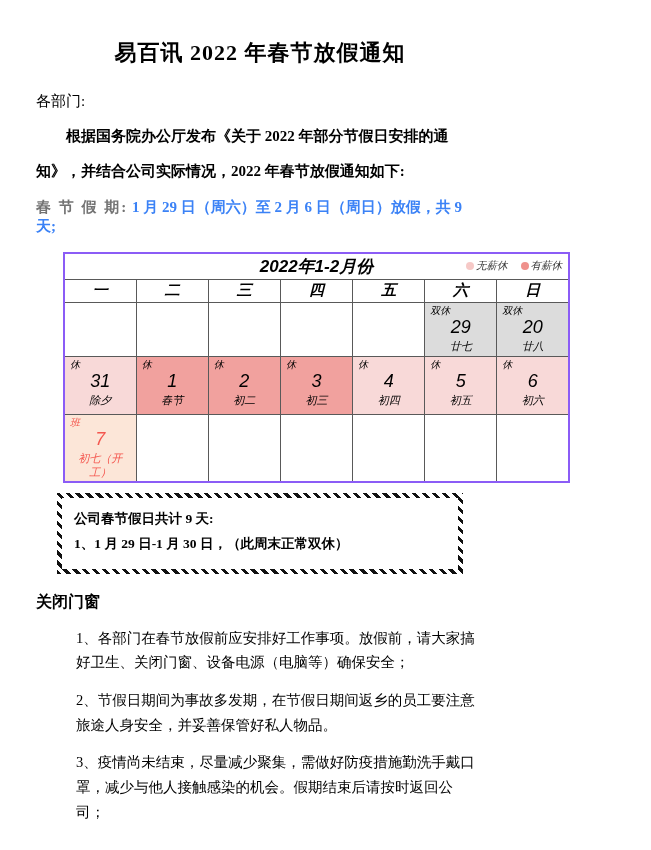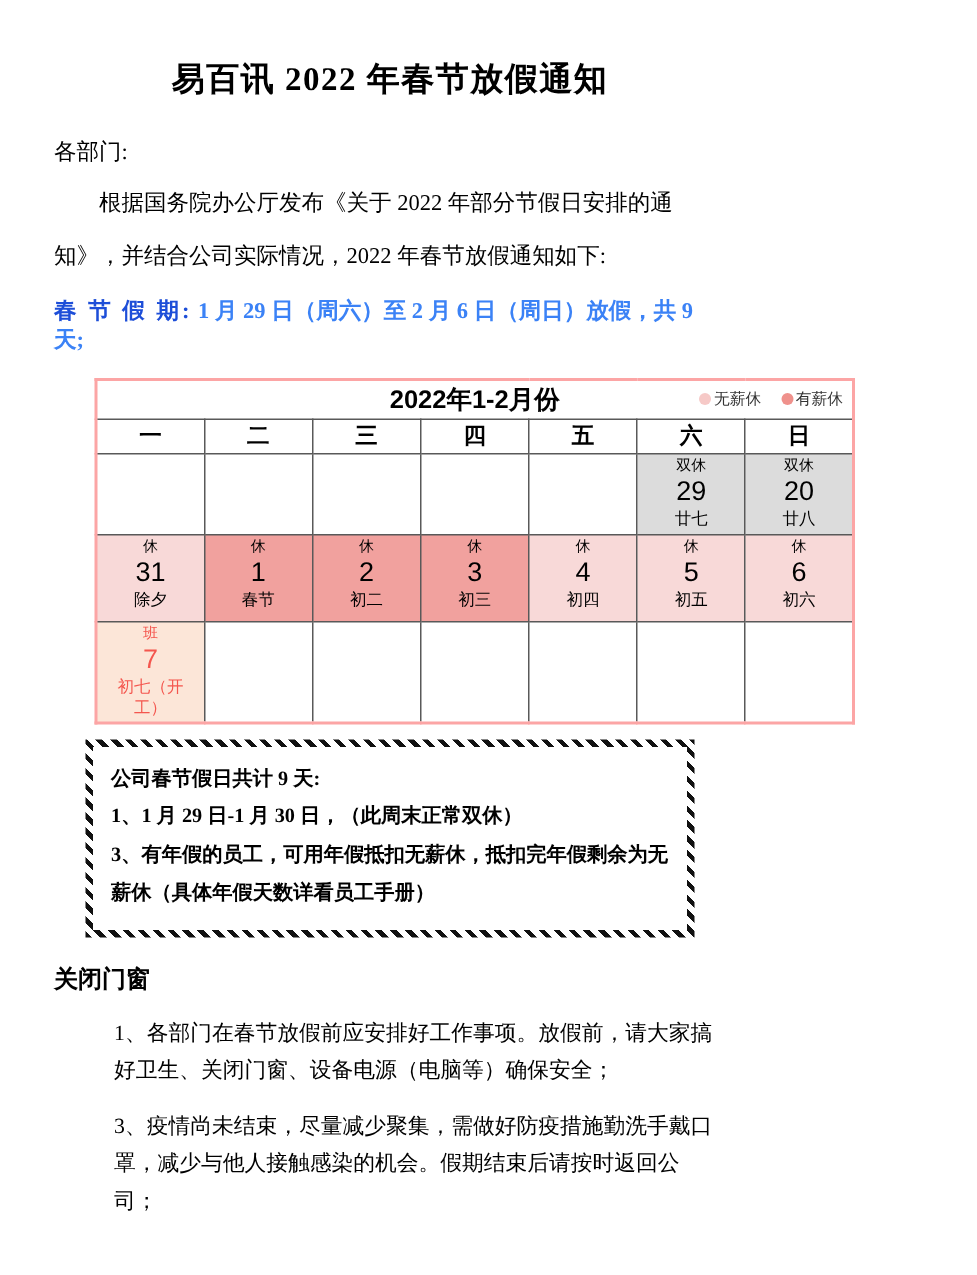--- a/index.html
+++ b/index.html
@@ -23,44 +23,46 @@
   .salutation {
     margin: 24px 36px 0 36px;
     font-size: 15px;
   }
 
   .intro {
     margin: 8px 36px 0 36px;
     font-size: 15px;
     text-indent: 2em;
     line-height: 2.3;
+    font-weight: bold;
   }
 
   .holiday-line1 {
     margin: 10px 36px 0 36px;
     font-size: 15px;
     font-weight: bold;
   }
-  .holiday-line1 .label { color: #1d4ed8; letter-spacing: 2px; }
+  .holiday-line1 .label { color: #737373; letter-spacing: 2px; }
   .holiday-line1 .dates { color: #3b82f6; }
   .holiday-line2 {
     margin: 16px 36px 0 148px;
     font-size: 15px;
     font-weight: bold;
     color: #fe0000;
   }
 
   
   table.calendar {
     border-collapse: collapse;
     margin: 16px 0 0 63px;
     width: 507px;
     table-layout: fixed;
-    border: 2px solid #fca5a5;
+    border: 2px solid #8b5cf6;
     font-family: "Liberation Sans", "DejaVu Sans", sans-serif;
+    font-style: italic;
   }
   table.calendar td, table.calendar th { border: 1px solid #595959; }
   .cal-title-row td { height: 26px; border-bottom: 1.5px solid #333; }
   .cal-title-wrap { position: relative; width: 100%; }
   .cal-title {
     text-align: center;
     font-size: 17px;
     font-weight: bold;
   }
   .cal-legend {
@@ -87,21 +89,21 @@
     text-align: center;
     border-bottom: 1.5px solid #333;
   }
   .cal-cell {
     height: 54px;
     vertical-align: top;
     padding: 2px 5px;
     background: #fff;
   }
   .cal-row-2 .cal-cell, .cal-row-3 .cal-cell { height: 58px; }
-  .cell-badge { text-align: center; font-size: 10px; line-height: 12px; min-height: 12px; }
+  .cell-badge { text-align: left; font-size: 10px; line-height: 12px; min-height: 12px; }
   .cell-day   { text-align: center; font-size: 18px; line-height: 18px; margin-top: 1px; }
   .cell-label { text-align: center; font-size: 11px; line-height: 14px; margin-top: 3px; }
   .cal-cell.gray  { background: #dcdcdc; }
   .cal-cell.pinkL { background: #f8d9d8; }
   .cal-cell.pinkD { background: #f1a19e; }
   .cal-cell.peach { background: #fce6d8; }
   .cal-cell.peach .cell-badge,
   .cal-cell.peach .cell-day,
   .cal-cell.peach .cell-label { color: #f4564e; }
 
@@ -236,21 +238,21 @@
       <td class="cal-cell"></td>
       <td class="cal-cell"></td>
     </tr>
   </tbody>
     </table>
 
   <div class="note-box-outer">
     <div class="note-box-inner">
       <div>公司春节假日共计 9 天:</div>
       <div>1、1 月 29 日-1 月 30 日，（此周末正常双休）</div>
-      <div>3、有年假的员工，可用年假抵扣无薪休，抵扣完年假剩余为无薪休（具体年假天数详看员工手册）</div>
     </div>
   </div>
 
   <div class="notices-heading">关闭门窗</div>
   <div class="notice-item">1、各部门在春节放假前应安排好工作事项。放假前，请大家搞好卫生、关闭门窗、设备电源（电脑等）确保安全；</div>
+  <div class="notice-item">2、节假日期间为事故多发期，在节假日期间返乡的员工要注意旅途人身安全，并妥善保管好私人物品。</div>
   <div class="notice-item">3、疫情尚未结束，尽量减少聚集，需做好防疫措施勤洗手戴口罩，减少与他人接触感染的机会。假期结束后请按时返回公司；</div>
 
 </div>
 
 </body></html>

